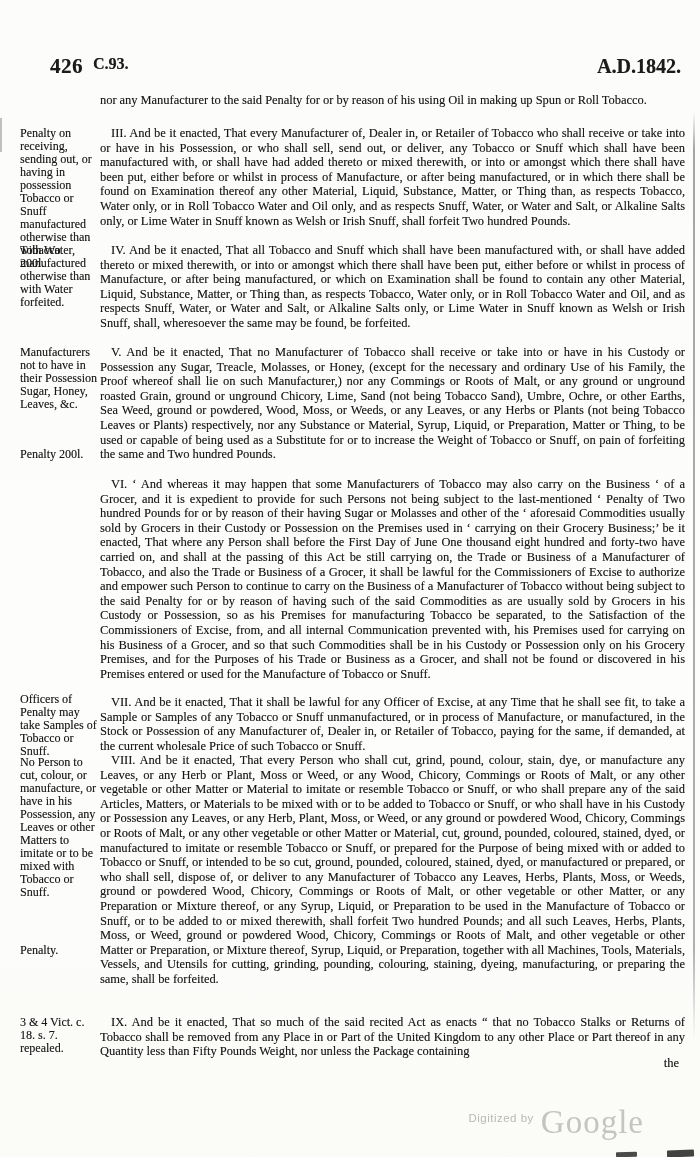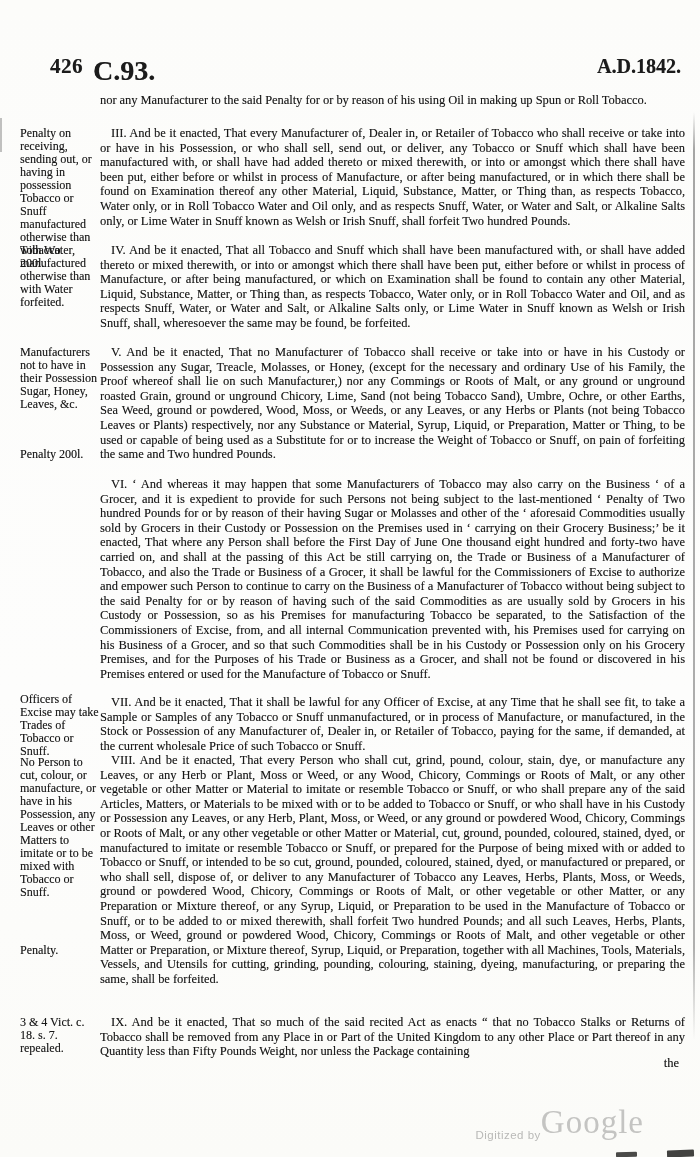--- a/index.html
+++ b/index.html
@@ -16,21 +16,21 @@
   }
   
   .hdr-num {
     position: absolute; left: 16px; top: 54px;
     font-size: 21px; font-weight: bold; letter-spacing: 0.5px;
     text-shadow: 0.3px 0 0 rgba(20,20,20,0.5);
     margin-left: 34px;
   }
   .hdr-chap {
     position: absolute; left: 93px; top: 55px;
-    font-size: 28px; font-weight: bold;
+    font-size: 16px; font-weight: bold;
     text-shadow: 0.3px 0 0 rgba(20,20,20,0.5);
   }
   .hdr-title {
     position: absolute; left: 100px; top: 52px; width: 585px;
     text-align: center; font-size: 22px; font-weight: bold; letter-spacing: 1px;
     text-shadow: 0.3px 0 0 rgba(20,20,20,0.5);
   }
   .hdr-year {
     position: absolute; right: 19px; top: 55px;
     font-size: 20px; font-weight: bold;
@@ -52,21 +52,21 @@
     color: #171717; text-shadow: 0.2px 0 0 rgba(25,25,25,0.4);
   }
   .catchword {
     position: absolute; right: 21px; top: 1056px;
     font-size: 12.4px; color: #171717;
     text-shadow: 0.2px 0 0 rgba(25,25,25,0.4);
   }
   
   .watermark {
     position: absolute; top: 1104px; right: 56px;
-    display: flex; align-items: flex-end; 
+    display: flex; align-items: flex-start; gap: 7px;
   }
   .wm-text {
     font-family: "Liberation Sans", sans-serif;
     font-size: 11.5px; color: #b9b9b7; letter-spacing: 0.5px;
     padding-top: 8px;
   }
   .wm-logo {
     font-family: "Liberation Serif", serif;
     font-size: 33px; color: #c4c4c2; letter-spacing: 1px;
   }
@@ -96,21 +96,21 @@
 <div class="page">
 
   <div class="hdr-num">426</div>
   <div class="hdr-chap">C.93.</div>
   <div class="hdr-year">A.D.1842.</div>
 
   <div class="mnote" style="top:127px">Penalty on receiving, sending out, or having in possession Tobacco or Snuff manufactured otherwise than with Water, 200l.</div>
   <div class="mnote" style="top:244px">Tobacco manufactured otherwise than with Water forfeited.</div>
   <div class="mnote" style="top:346px">Manufacturers not to have in their Possession Sugar, Honey, Leaves, &amp;c.</div>
   <div class="mnote" style="top:448px">Penalty 200l.</div>
-  <div class="mnote" style="top:693px">Officers of Excise may take Trades of Tobacco or Snuff.</div>
+  <div class="mnote" style="top:693px">Officers of Penalty may take Samples of Tobacco or Snuff.</div>
   <div class="mnote" style="top:756px">No Person to cut, colour, or manufacture, or have in his Possession, any Leaves or other Matters to imitate or to be mixed with Tobacco or Snuff.</div>
   <div class="mnote" style="top:944px">Penalty.</div>
   <div class="mnote" style="top:1016px">3 &amp; 4 Vict. c. 18. s. 7. repealed.</div>
 
   <p class="para" style="top:93px">nor any Manufacturer to the said Penalty for or by reason of his using Oil in making up Spun or Roll Tobacco.</p>
   <p class="para indent" style="top:126px">III. And be it enacted, That every Manufacturer of, Dealer in, or Retailer of Tobacco who shall receive or take into or have in his Possession, or who shall sell, send out, or deliver, any Tobacco or Snuff which shall have been manufactured with, or shall have had added thereto or mixed therewith, or into or amongst which there shall have been put, either before or whilst in process of Manufacture, or after being manufactured, or in which there shall be found on Examination thereof any other Material, Liquid, Substance, Matter, or Thing than, as respects Tobacco, Water only, or in Roll Tobacco Water and Oil only, and as respects Snuff, Water, or Water and Salt, or Alkaline Salts only, or Lime Water in Snuff known as Welsh or Irish Snuff, shall forfeit Two hundred Pounds.</p>
   <p class="para indent" style="top:243px">IV. And be it enacted, That all Tobacco and Snuff which shall have been manufactured with, or shall have added thereto or mixed therewith, or into or amongst which there shall have been put, either before or whilst in process of Manufacture, or after being manufactured, or which on Examination shall be found to contain any other Material, Liquid, Substance, Matter, or Thing than, as respects Tobacco, Water only, or in Roll Tobacco Water and Oil, and as respects Snuff, Water, or Water and Salt, or Alkaline Salts only, or Lime Water in Snuff known as Welsh or Irish Snuff, shall, wheresoever the same may be found, be forfeited.</p>
   <p class="para indent" style="top:345px">V. And be it enacted, That no Manufacturer of Tobacco shall receive or take into or have in his Custody or Possession any Sugar, Treacle, Molasses, or Honey, (except for the necessary and ordinary Use of his Family, the Proof whereof shall lie on such Manufacturer,) nor any Commings or Roots of Malt, or any ground or unground roasted Grain, ground or unground Chicory, Lime, Sand (not being Tobacco Sand), Umbre, Ochre, or other Earths, Sea Weed, ground or powdered, Wood, Moss, or Weeds, or any Leaves, or any Herbs or Plants (not being Tobacco Leaves or Plants) respectively, nor any Substance or Material, Syrup, Liquid, or Preparation, Matter or Thing, to be used or capable of being used as a Substitute for or to increase the Weight of Tobacco or Snuff, on pain of forfeiting the same and Two hundred Pounds.</p>
   <p class="para indent" style="top:477px">VI. ‘ And whereas it may happen that some Manufacturers of Tobacco may also carry on the Business ‘ of a Grocer, and it is expedient to provide for such Persons not being subject to the last-mentioned ‘ Penalty of Two hundred Pounds for or by reason of their having Sugar or Molasses and other of the ‘ aforesaid Commodities usually sold by Grocers in their Custody or Possession on the Premises used in ‘ carrying on their Grocery Business;’ be it enacted, That where any Person shall before the First Day of June One thousand eight hundred and forty-two have carried on, and shall at the passing of this Act be still carrying on, the Trade or Business of a Manufacturer of Tobacco, and also the Trade or Business of a Grocer, it shall be lawful for the Commissioners of Excise to authorize and empower such Person to continue to carry on the Business of a Manufacturer of Tobacco without being subject to the said Penalty for or by reason of having such of the said Commodities as are usually sold by Grocers in his Custody or Possession, so as his Premises for manufacturing Tobacco be separated, to the Satisfaction of the Commissioners of Excise, from, and all internal Communication prevented with, his Premises used for carrying on his Business of a Grocer, and so that such Commodities shall be in his Custody or Possession only on his Grocery Premises, and for the Purposes of his Trade or Business as a Grocer, and shall not be found or discovered in his Premises entered or used for the Manufacture of Tobacco or Snuff.</p>
   <p class="para indent" style="top:695px">VII. And be it enacted, That it shall be lawful for any Officer of Excise, at any Time that he shall see fit, to take a Sample or Samples of any Tobacco or Snuff unmanufactured, or in process of Manufacture, or manufactured, in the Stock or Possession of any Manufacturer of, Dealer in, or Retailer of Tobacco, paying for the same, if demanded, at the current wholesale Price of such Tobacco or Snuff.</p>

